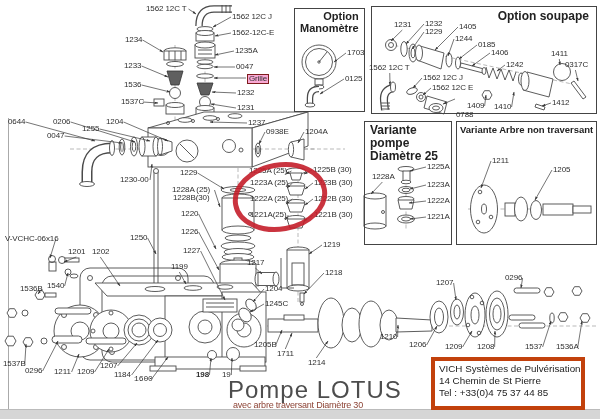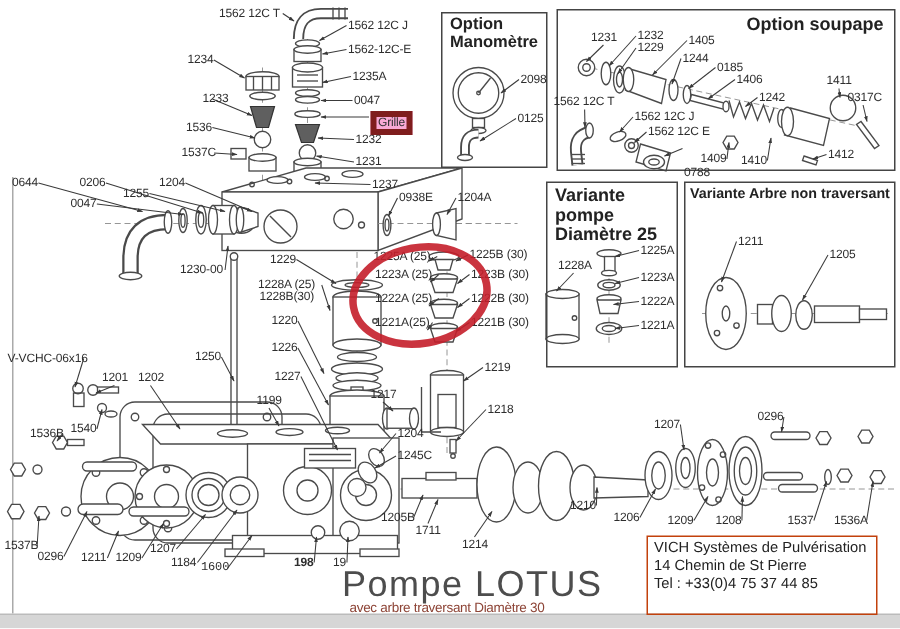--- a/index.html
+++ b/index.html
@@ -11,25 +11,25 @@
   #overlay-svg{z-index:6;}
   .fw{fill:#fff;stroke:#4a4a4a;stroke-width:.9;}
   .ln{fill:none;stroke:#4a4a4a;stroke-width:.9;}
   .dk{fill:#5f5f5f;stroke:#333;stroke-width:.8;}
   .dsh{fill:none;stroke:#8a8a8a;stroke-width:.6;stroke-dasharray:4 2.5;}
   .leader{stroke:#3a3a3a;stroke-width:.7;}
   .panel{position:absolute;border:1px solid #444;background:transparent;z-index:2;box-sizing:border-box;}
   .panel-title{position:absolute;font-weight:bold;color:#222;white-space:pre-line;line-height:1.08;}
   #labels-layer{position:absolute;left:0;top:0;width:600px;height:347px;z-index:4;}
   .lbl{position:absolute;font-size:8px;line-height:8px;color:#2e2e2e;white-space:nowrap;letter-spacing:-0.1px;}
-  .lbl.boxed{border:4px solid #7f1d1d;padding:0 1px;background:#f9a8d4;}
+  .lbl.boxed{border:1px solid #7f1d1d;padding:0 1px;background:#f9a8d4;}
   #title-block{position:absolute;z-index:5;}
   #main-title{position:absolute;left:228px;top:376px;font-size:24px;color:#4d4d4d;letter-spacing:1px;white-space:nowrap;}
   #main-subtitle{position:absolute;left:233px;top:400px;font-size:9px;letter-spacing:-0.2px;white-space:nowrap;}
-  #address-box{position:absolute;left:431px;top:357px;width:154px;height:53px;border:1px solid #c2410c;
+  #address-box{position:absolute;left:431px;top:357px;width:154px;height:53px;border:4px solid #c2410c;
                z-index:5;box-sizing:border-box;padding:2px 0 0 4px;}
   #address-box div{font-size:9.8px;line-height:11.8px;color:#222;white-space:nowrap;}
   #page-edge{position:absolute;left:0;top:410px;width:600px;height:9px;background:#d6d6d6;z-index:0;}
 </style>
 </head>
 <body>
 
 <div id="stage">
   <div id="page-edge"></div>
 
@@ -448,21 +448,21 @@
       <line x1="291.5" y1="171" x2="286" y2="174" class="leader" marker-end="url(#arw)"></line>
       <line x1="312" y1="170" x2="304" y2="174" class="leader" marker-end="url(#arw)"></line>
       <line x1="292.5" y1="183" x2="287" y2="188" class="leader" marker-end="url(#arw)"></line>
       <line x1="313" y1="183" x2="305" y2="189" class="leader" marker-end="url(#arw)"></line>
       <line x1="292.5" y1="199" x2="286" y2="204" class="leader" marker-end="url(#arw)"></line>
       <line x1="313" y1="199" x2="305" y2="205" class="leader" marker-end="url(#arw)"></line>
       <line x1="288.35" y1="215" x2="285" y2="220" class="leader" marker-end="url(#arw)"></line>
       <line x1="313" y1="215" x2="304" y2="221" class="leader" marker-end="url(#arw)"></line>
     </svg>
 
-  <div class="panel" style="left:294px;top:8px;width:71px;height:104px;">
+  <div class="panel" style="left:294px;top:8px;width:71px;height:104px;text-align:right;">
     <div class="panel-title" style="left:5px;top:2px;font-size:11px;">Option
 Manomètre</div>
   </div>
   <div class="panel" style="left:371px;top:6px;width:226px;height:108px;">
     <div class="panel-title" style="right:7px;top:3px;font-size:12px;">Option soupape</div>
   </div>
   <div class="panel" style="left:364px;top:121px;width:88px;height:124px;">
     <div class="panel-title" style="left:5px;top:2px;font-size:12px;">Variante pompe
 Diamètre 25</div>
   </div>
@@ -471,21 +471,21 @@
   </div>
 
   <div id="labels-layer">
       <span class="lbl" style="left: 146px; top: 5px;">1562 12C T</span>
       <span class="lbl" style="left: 232px; top: 13px;">1562 12C J</span>
       <span class="lbl" style="left: 232px; top: 29px;">1562-12C-E</span>
       <span class="lbl" style="left: 125px; top: 36px;">1234</span>
       <span class="lbl" style="left: 235px; top: 47px;">1235A</span>
       <span class="lbl" style="left: 236px; top: 63px;">0047</span>
       <span class="lbl boxed" style="left: 247px; top: 74px;">Grille</span>
-      <span class="lbl" style="left: 124px; top: 62px; margin-left: 11px;">1233</span>
+      <span class="lbl" style="left: 124px; top: 62px;">1233</span>
       <span class="lbl" style="left: 237px; top: 89px;">1232</span>
       <span class="lbl" style="left: 124px; top: 81px;">1536</span>
       <span class="lbl" style="left: 237px; top: 104px;">1231</span>
       <span class="lbl" style="left: 121px; top: 98px;">1537C</span>
       <span class="lbl" style="left: 248px; top: 119px;">1237</span>
       <span class="lbl" style="left: 8px; top: 118px;">0644</span>
       <span class="lbl" style="left: 53px; top: 118px;">0206</span>
       <span class="lbl" style="left: 82px; top: 125px;">1255</span>
       <span class="lbl" style="left: 106px; top: 118px;">1204</span>
       <span class="lbl" style="left: 47px; top: 132px;">0047</span>
@@ -523,21 +523,21 @@
       <span class="lbl" style="left: 277px; top: 350px;">1711</span>
       <span class="lbl" style="left: 308px; top: 359px;">1214</span>
       <span class="lbl" style="left: 380px; top: 333px;">1210</span>
       <span class="lbl" style="left: 505px; top: 274px;">0296</span>
       <span class="lbl" style="left: 436px; top: 279px;">1207</span>
       <span class="lbl" style="left: 409px; top: 341px;">1206</span>
       <span class="lbl" style="left: 445px; top: 343px;">1209</span>
       <span class="lbl" style="left: 477px; top: 343px;">1208</span>
       <span class="lbl" style="left: 525px; top: 343px;">1537</span>
       <span class="lbl" style="left: 556px; top: 343px;">1536A</span>
-      <span class="lbl" style="left: 347px; top: 49px;">2098</span>
+      <span class="lbl" style="left: 347px; top: 49px;">1703</span>
       <span class="lbl" style="left: 345px; top: 75px;">0125</span>
       <span class="lbl" style="left: 394px; top: 21px;">1231</span>
       <span class="lbl" style="left: 425px; top: 20px;">1232</span>
       <span class="lbl" style="left: 425px; top: 28px;">1229</span>
       <span class="lbl" style="left: 459px; top: 23px;">1405</span>
       <span class="lbl" style="left: 455px; top: 35px;">1244</span>
       <span class="lbl" style="left: 478px; top: 41px;">0185</span>
       <span class="lbl" style="left: 491px; top: 49px;">1406</span>
       <span class="lbl" style="left: 506px; top: 61px;">1242</span>
       <span class="lbl" style="left: 551px; top: 50px;">1411</span>

